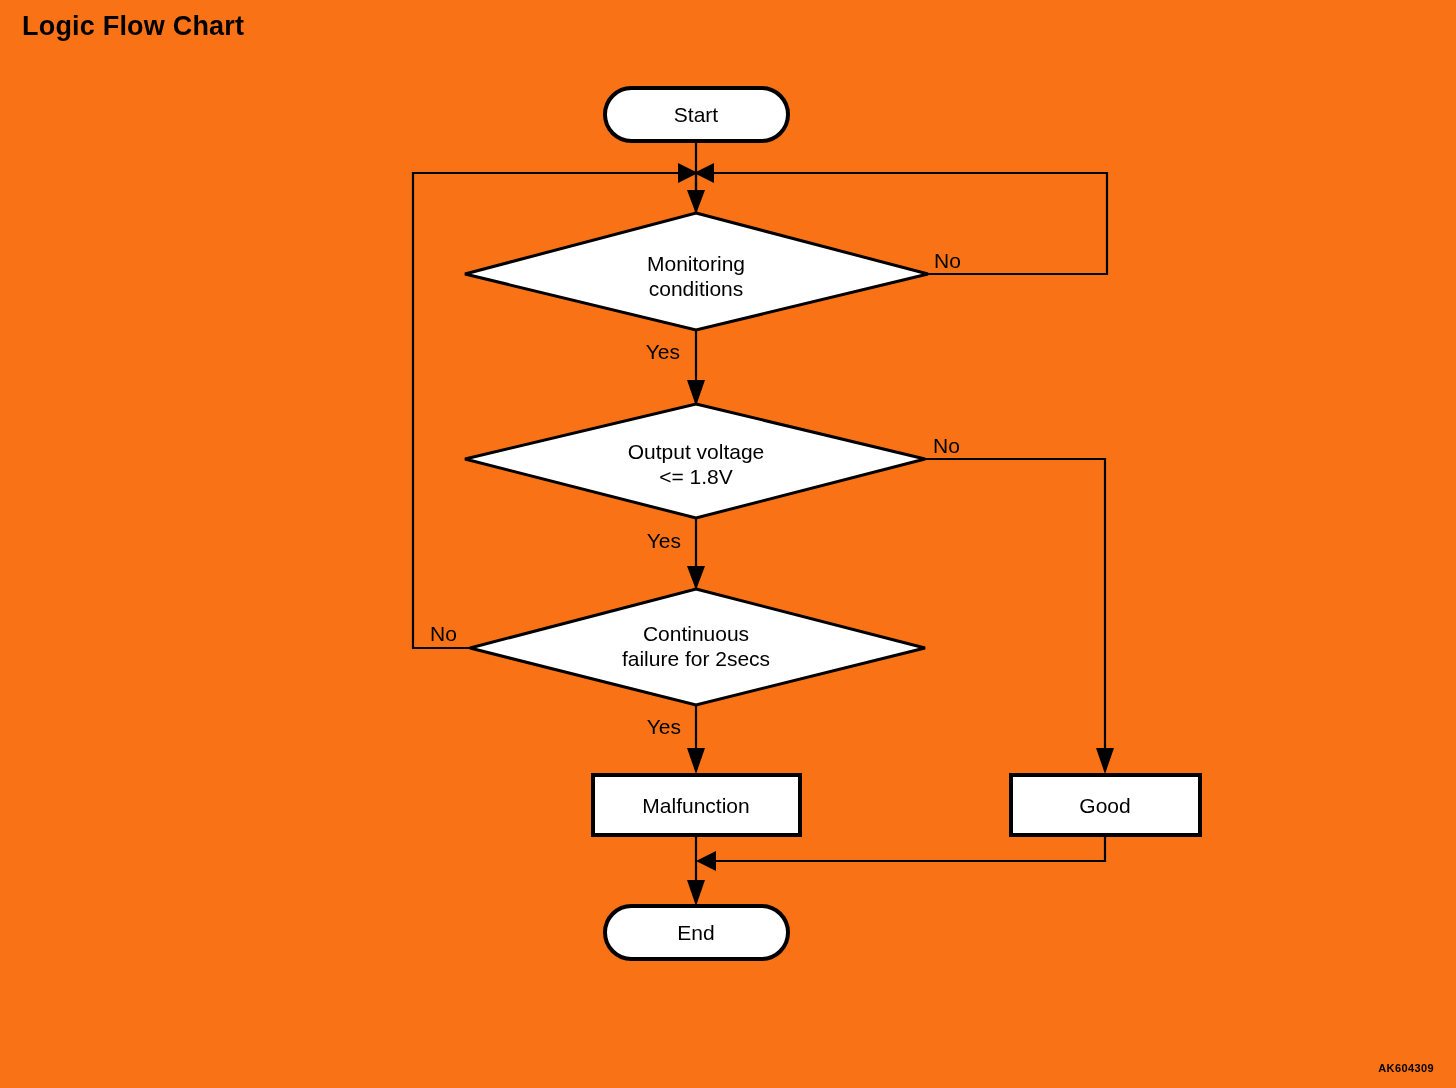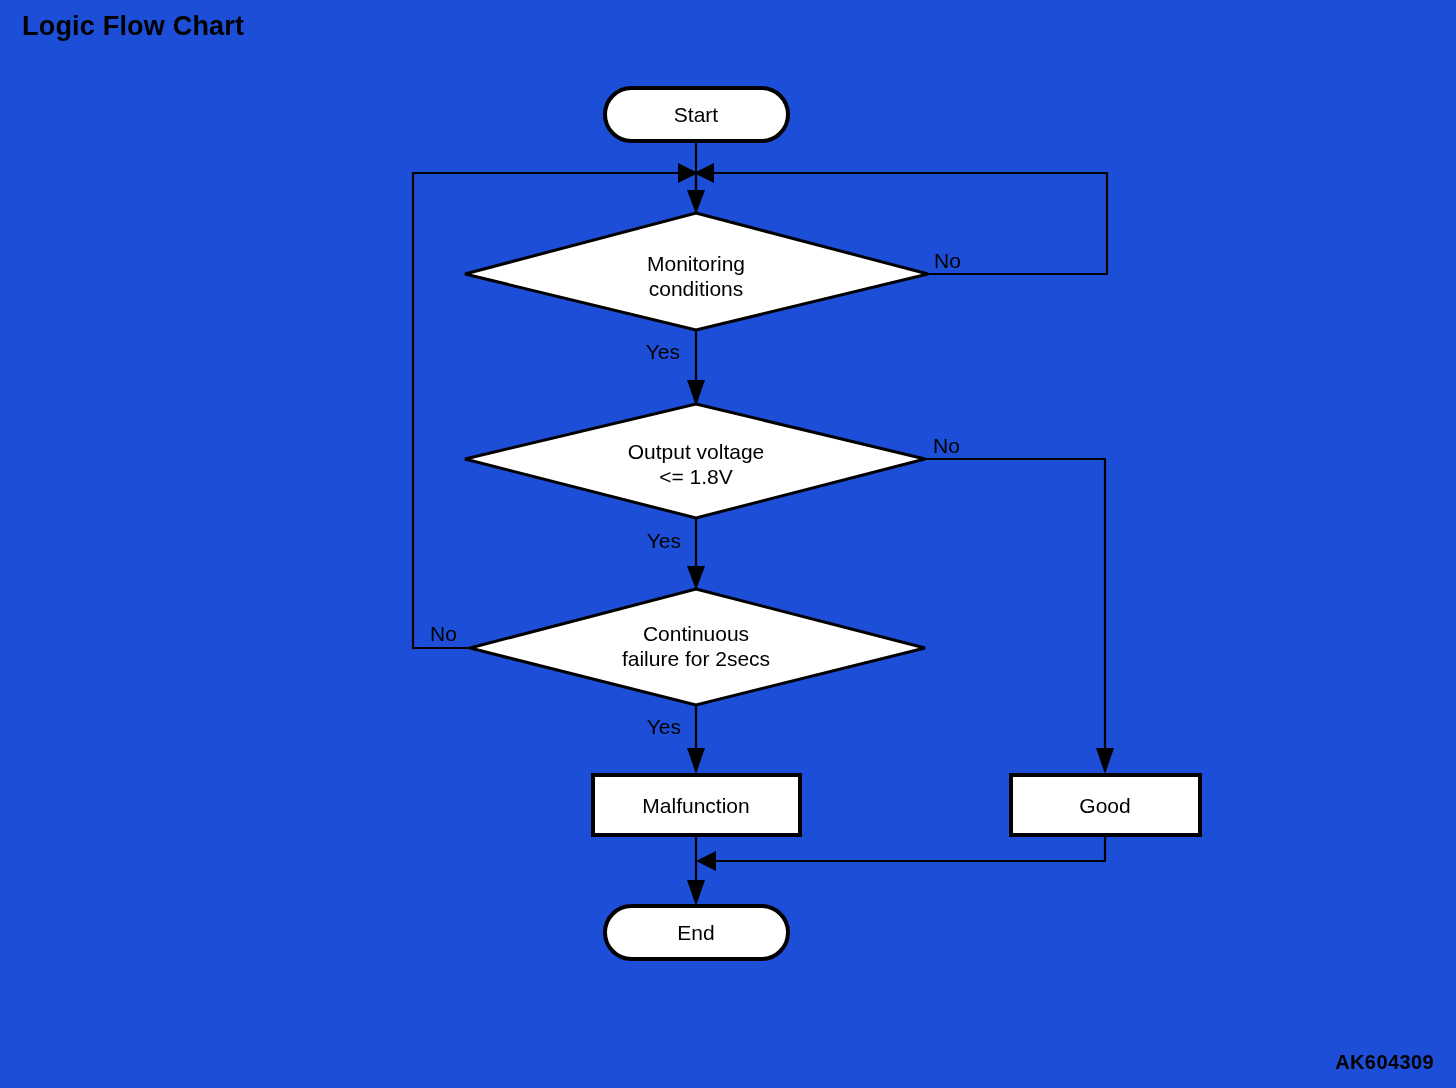--- a/index.html
+++ b/index.html
@@ -9,21 +9,21 @@
     background: #ffffff;
   }
   body {
     font-family: "Liberation Sans", sans-serif;
     color: #000000;
   }
   #page {
     position: relative;
     width: 1456px;
     height: 1088px;
-    background: #1d4ed8;
+    background: #f97316;
     overflow: hidden;
   }
   #page-title {
     position: absolute;
     left: 22px;
     top: 12px;
     font-size: 27px;
     font-weight: bold;
     letter-spacing: 0.2px;
     line-height: 1.1;
@@ -33,21 +33,21 @@
     position: absolute;
     left: 0;
     top: 0;
     width: 1456px;
     height: 1088px;
   }
   #figure-code {
     position: absolute;
     right: 22px;
     bottom: 14px;
-    font-size: 20px;
+    font-size: 11px;
     font-weight: bold;
     letter-spacing: 0.4px;
     white-space: nowrap;
   }
   svg text {
     font-family: "Liberation Sans", sans-serif;
     fill: #000000;
   }
   .node-label {
     font-size: 21px;

